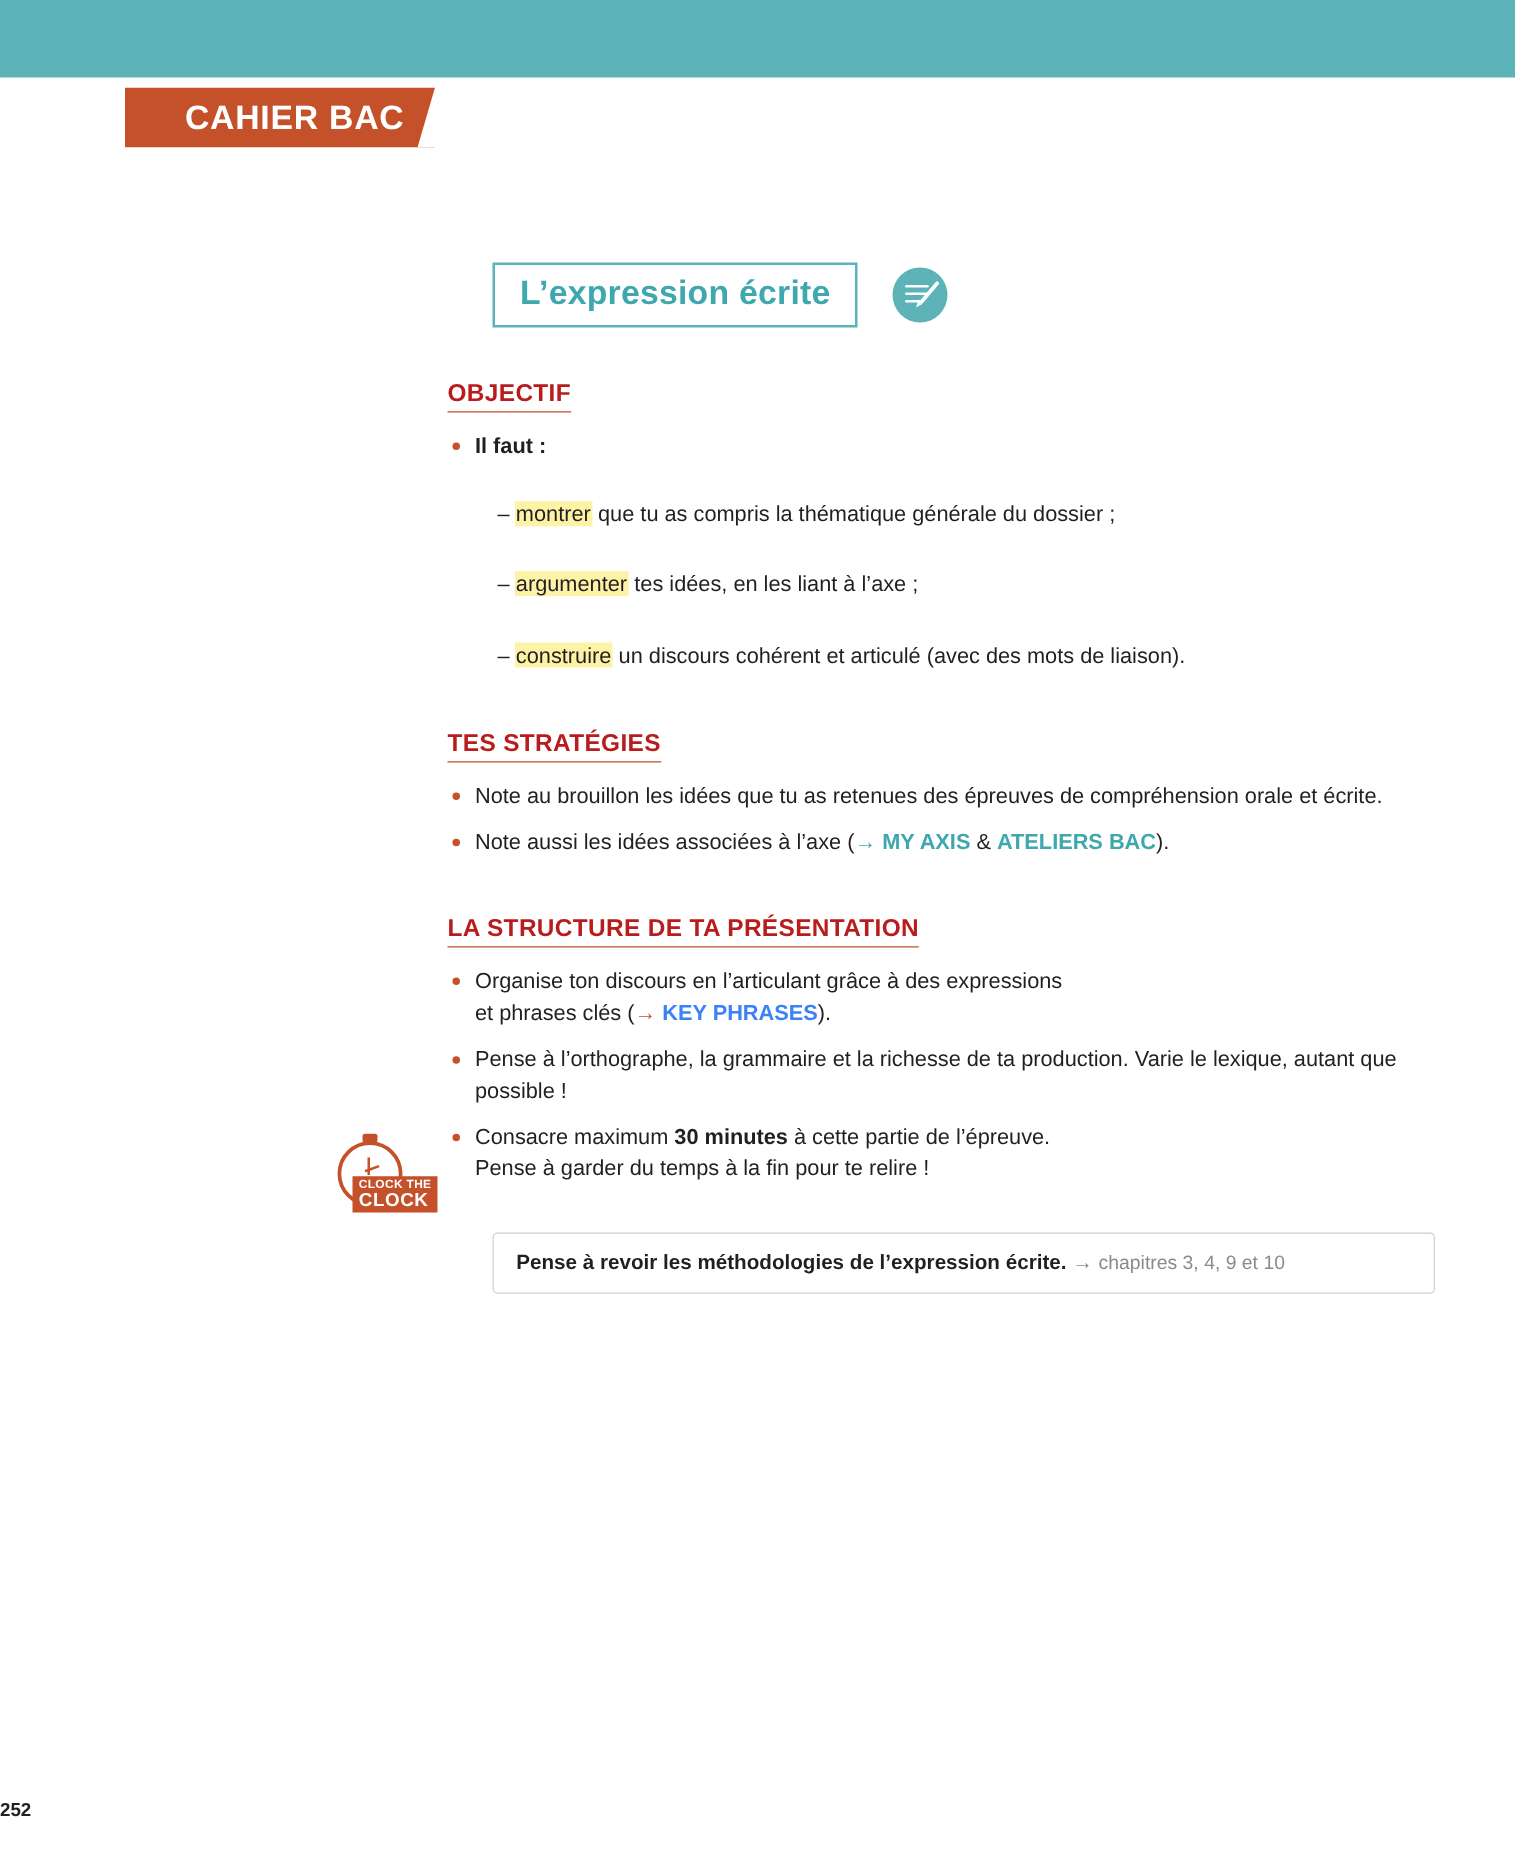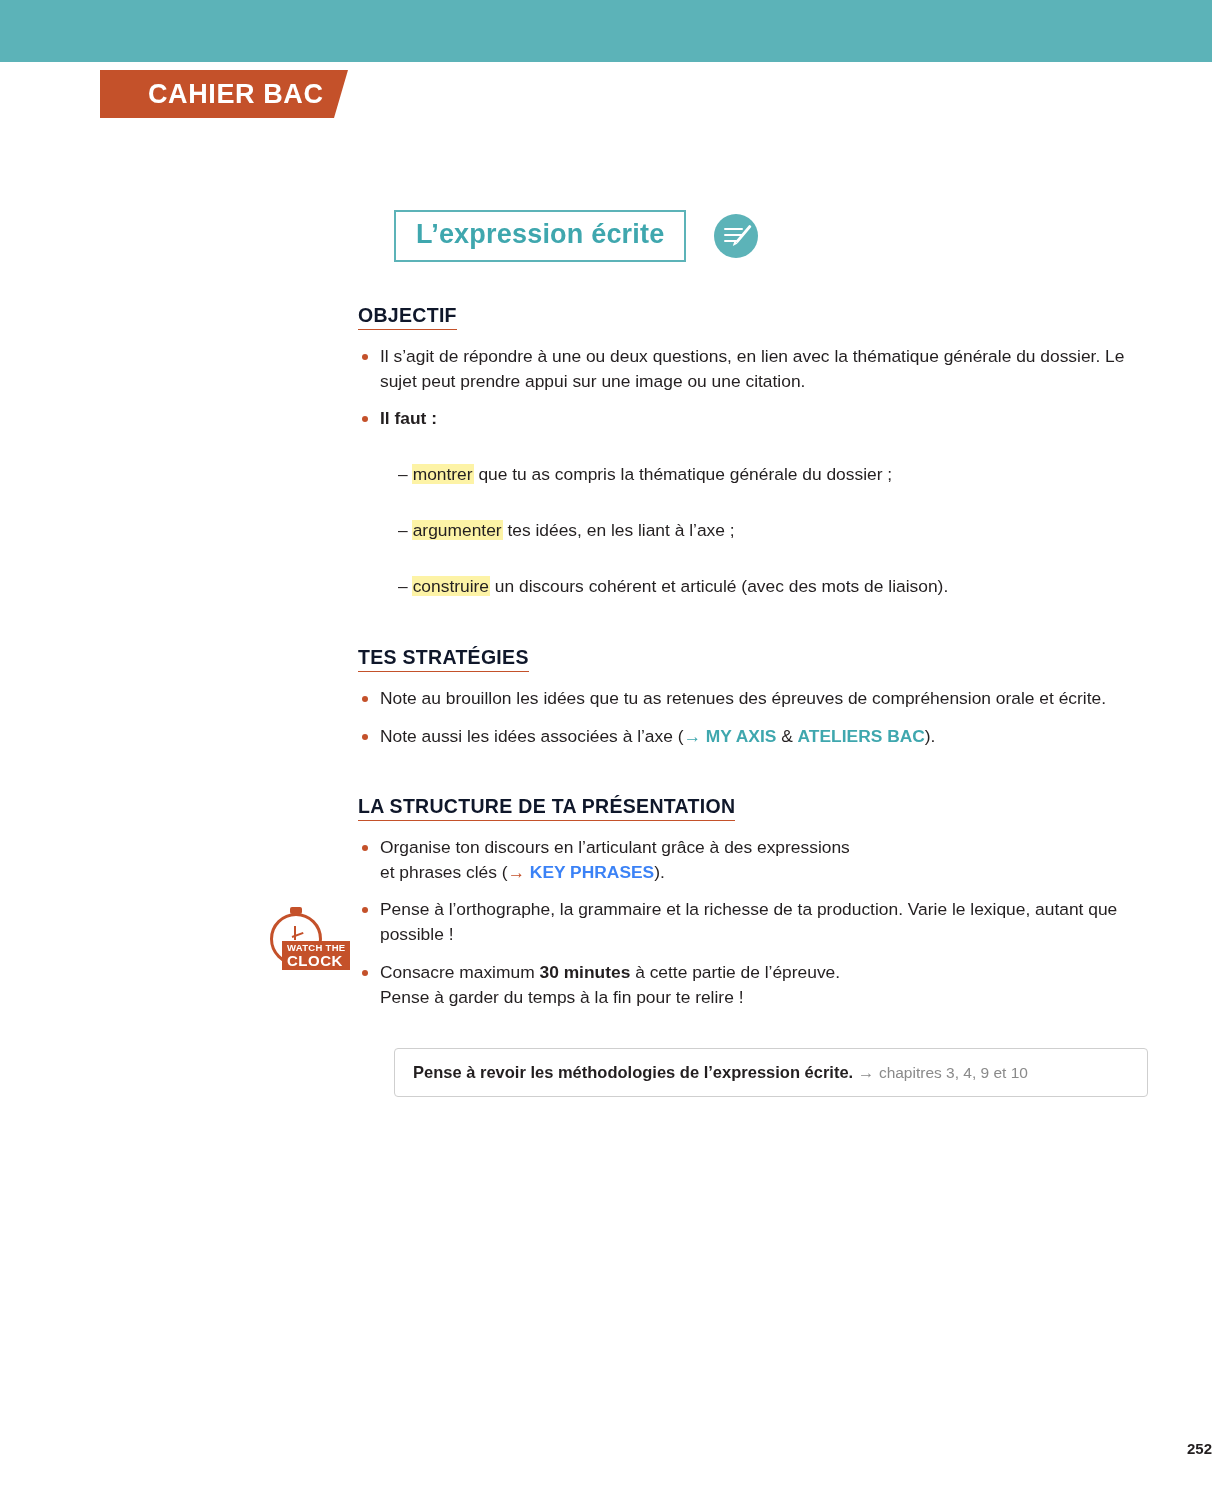--- a/index.html
+++ b/index.html
@@ -117,21 +117,21 @@
     position: absolute;
     bottom: -5px;
     left: -1px;
     border-left: 2.5px solid transparent;
     border-right: 2.5px solid transparent;
     border-top: 5px solid #ffffff;
   }
 
   
   h2.section {
-    color: #0f172a;
+    color: #b91c1c;
     font-size: 19.5px;
     font-weight: bold;
     letter-spacing: 0.3px;
     margin: 0 0 14px 0;
     display: inline-block;
     border-bottom: 1.5px solid #c4512a;
     padding-bottom: 2px;
   }
   .section-block { margin-bottom: 46px; }
   .section-block.last { margin-bottom: 0; }
@@ -260,21 +260,21 @@
   .note-box .strong { font-weight: bold; }
   .note-box .ref { color: #8a8a8a; font-size: 15.5px; }
   .note-box .refarrow { color: #8a8a8a; }
 
   
   .page-number {
     position: absolute;
     left: 0;
     right: 0;
     top: 1440px;
-    text-align: right;
+    text-align: left;
     font-size: 15px;
     font-weight: bold;
     color: #231f20;
   }
 </style>
 </head>
 <body>
 
 <div class="top-band"></div>
 
@@ -292,21 +292,20 @@
       <span class="line l1"></span>
       <span class="line l2"></span>
       <span class="line l3"></span>
       <span class="pen"></span>
     </div>
   </div>
 
   <div class="section-block">
     <h2 class="section">OBJECTIF</h2>
     <ul class="bullets">
-      <li>Il s’agit de répondre à une ou deux questions, en lien avec la thématique générale du dossier. Le sujet peut prendre appui sur une image ou une citation.</li>
       <li>
         <span class="bold">Il faut :</span>
         <ul class="dashlist">
           <li>
             <span class="dash">–</span><span class="hl">montrer</span><span> que tu as compris la thématique générale du dossier ;</span>
           </li>
           <li>
             <span class="dash">–</span><span class="hl">argumenter</span><span> tes idées, en les liant à l’axe ;</span>
           </li>
           <li>
@@ -352,18 +351,18 @@
       <span class="ref">chapitres 3, 4, 9 et 10</span>
     </div>
   </div>
 
 </div>
 
 <div class="clock-stamp">
   <div class="circle"></div>
   <div class="hand2"></div>
   <div class="band">
-    <span>WATCH THE</span>
+    <span>CLOCK THE</span>
     <span class="big">CLOCK</span>
   </div>
 </div>
 
 <div class="page-number">252</div>
 
 </body></html>

